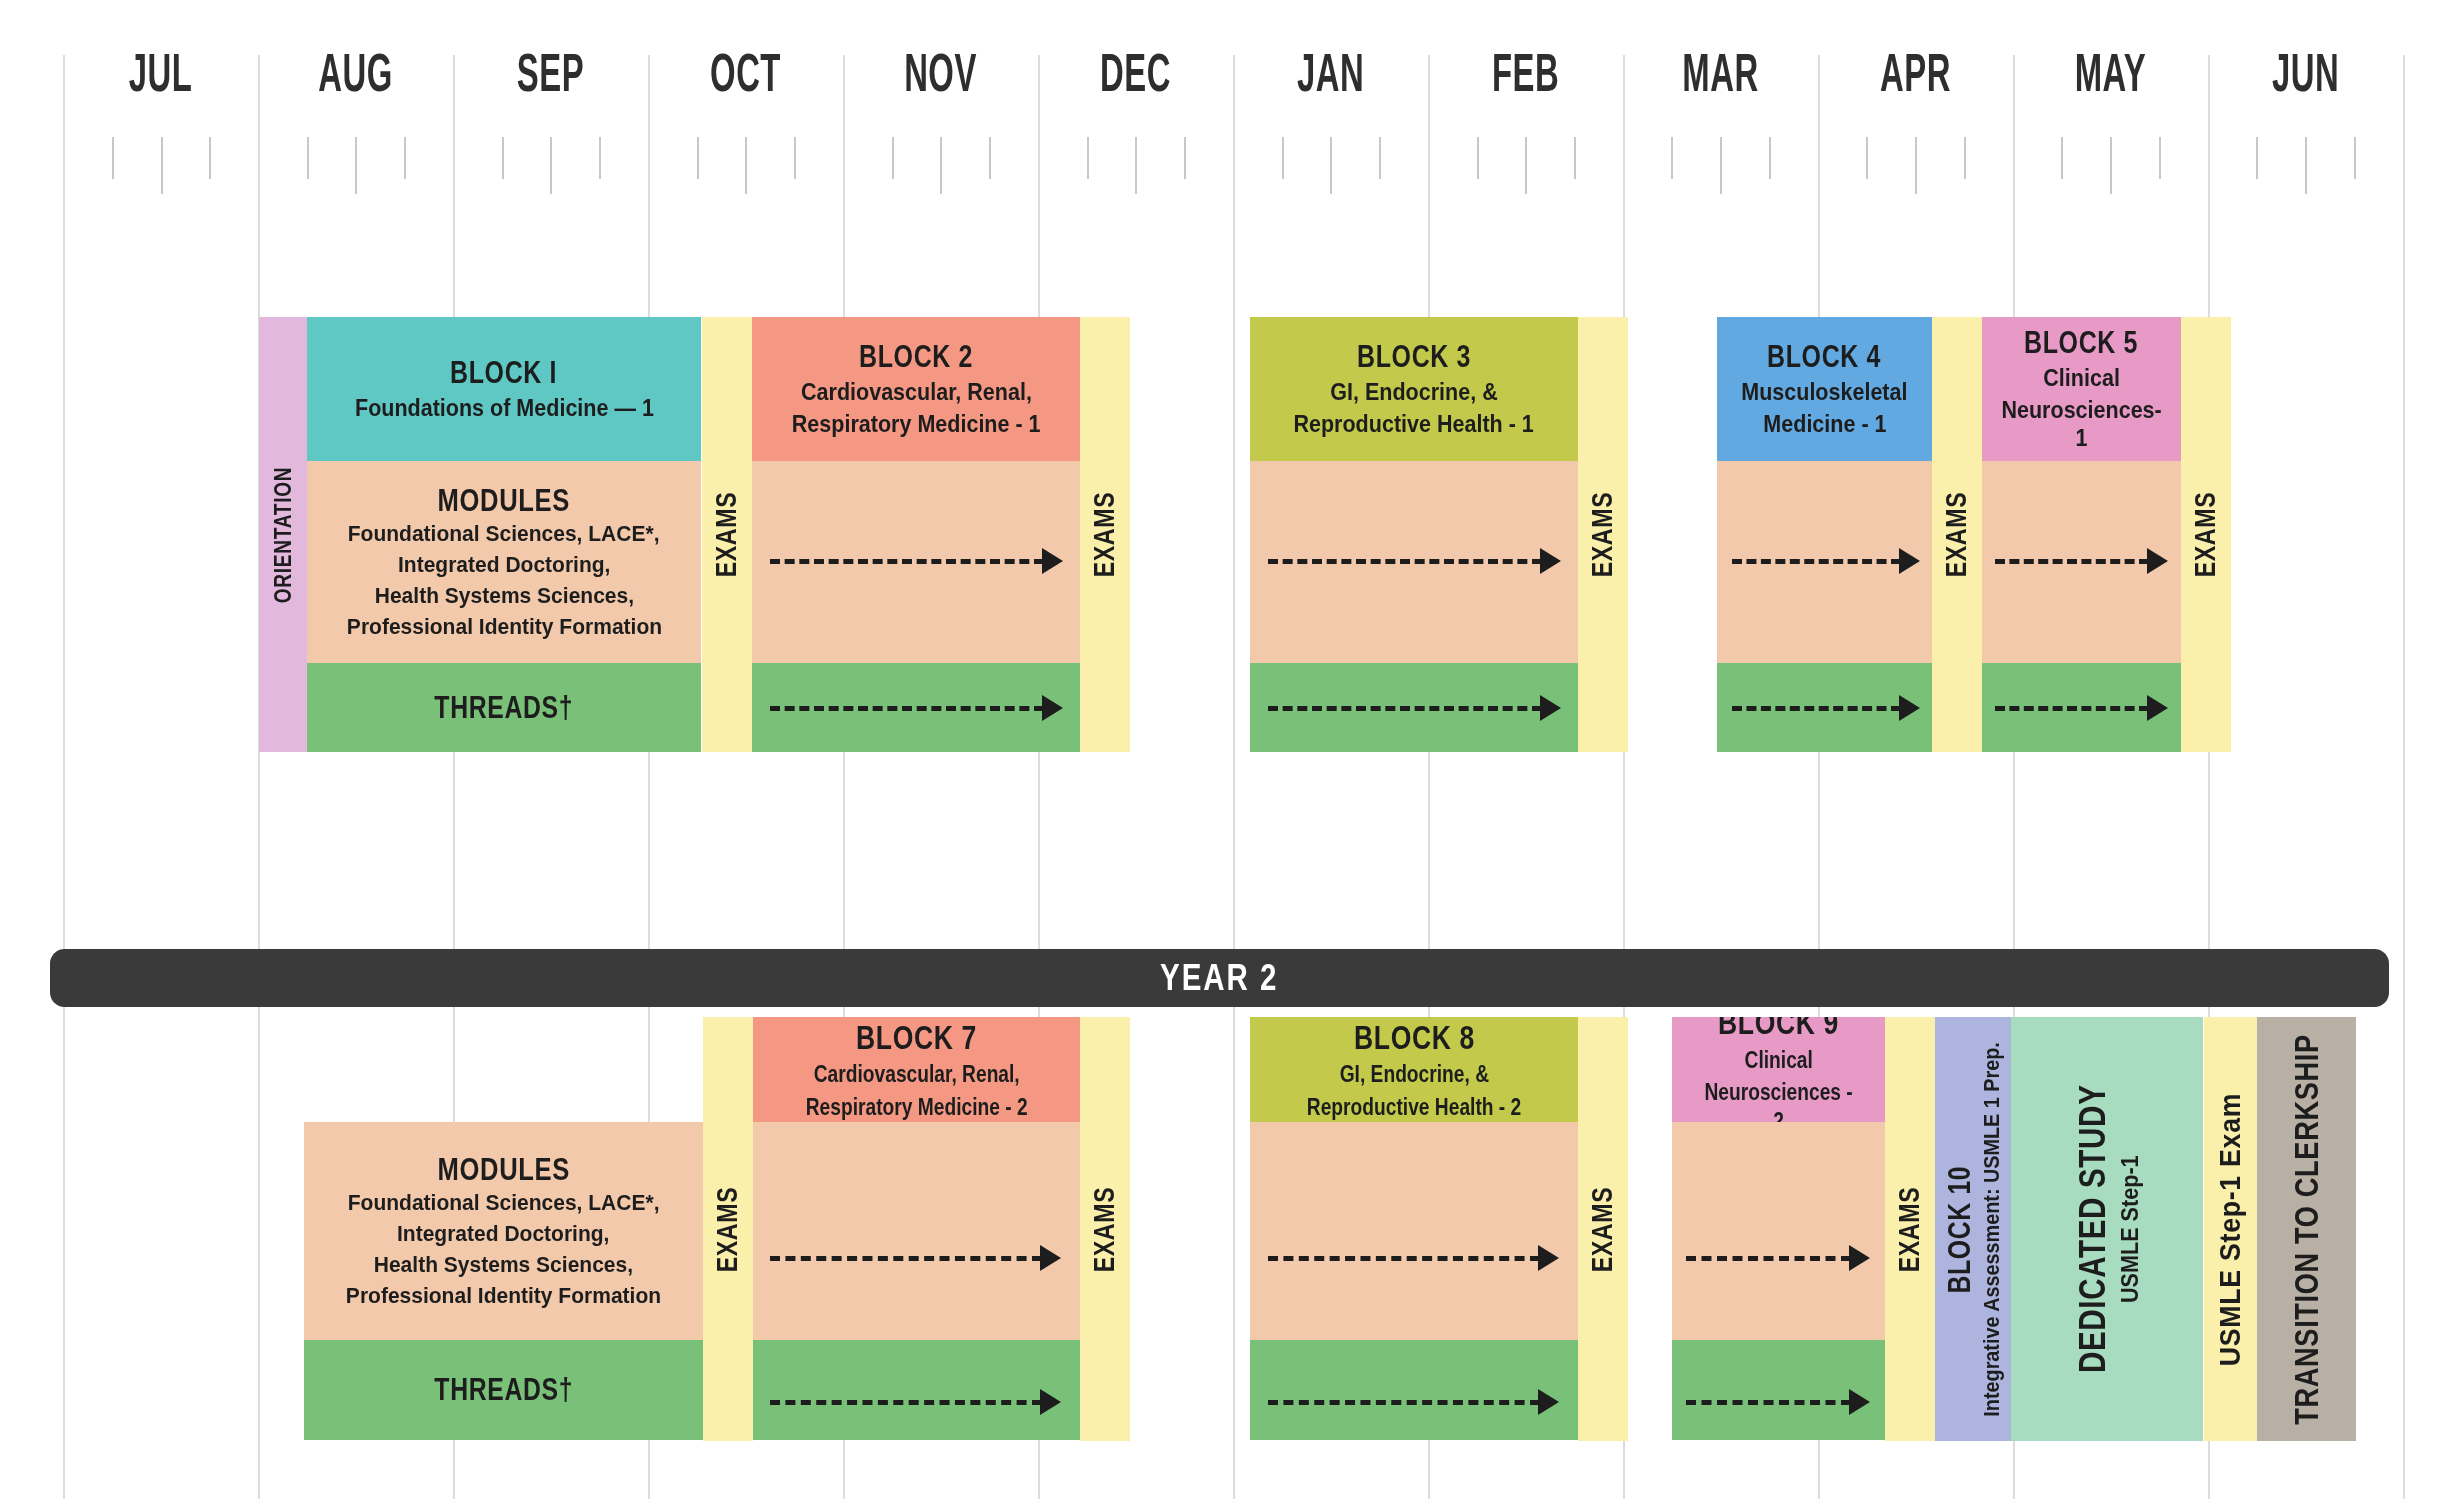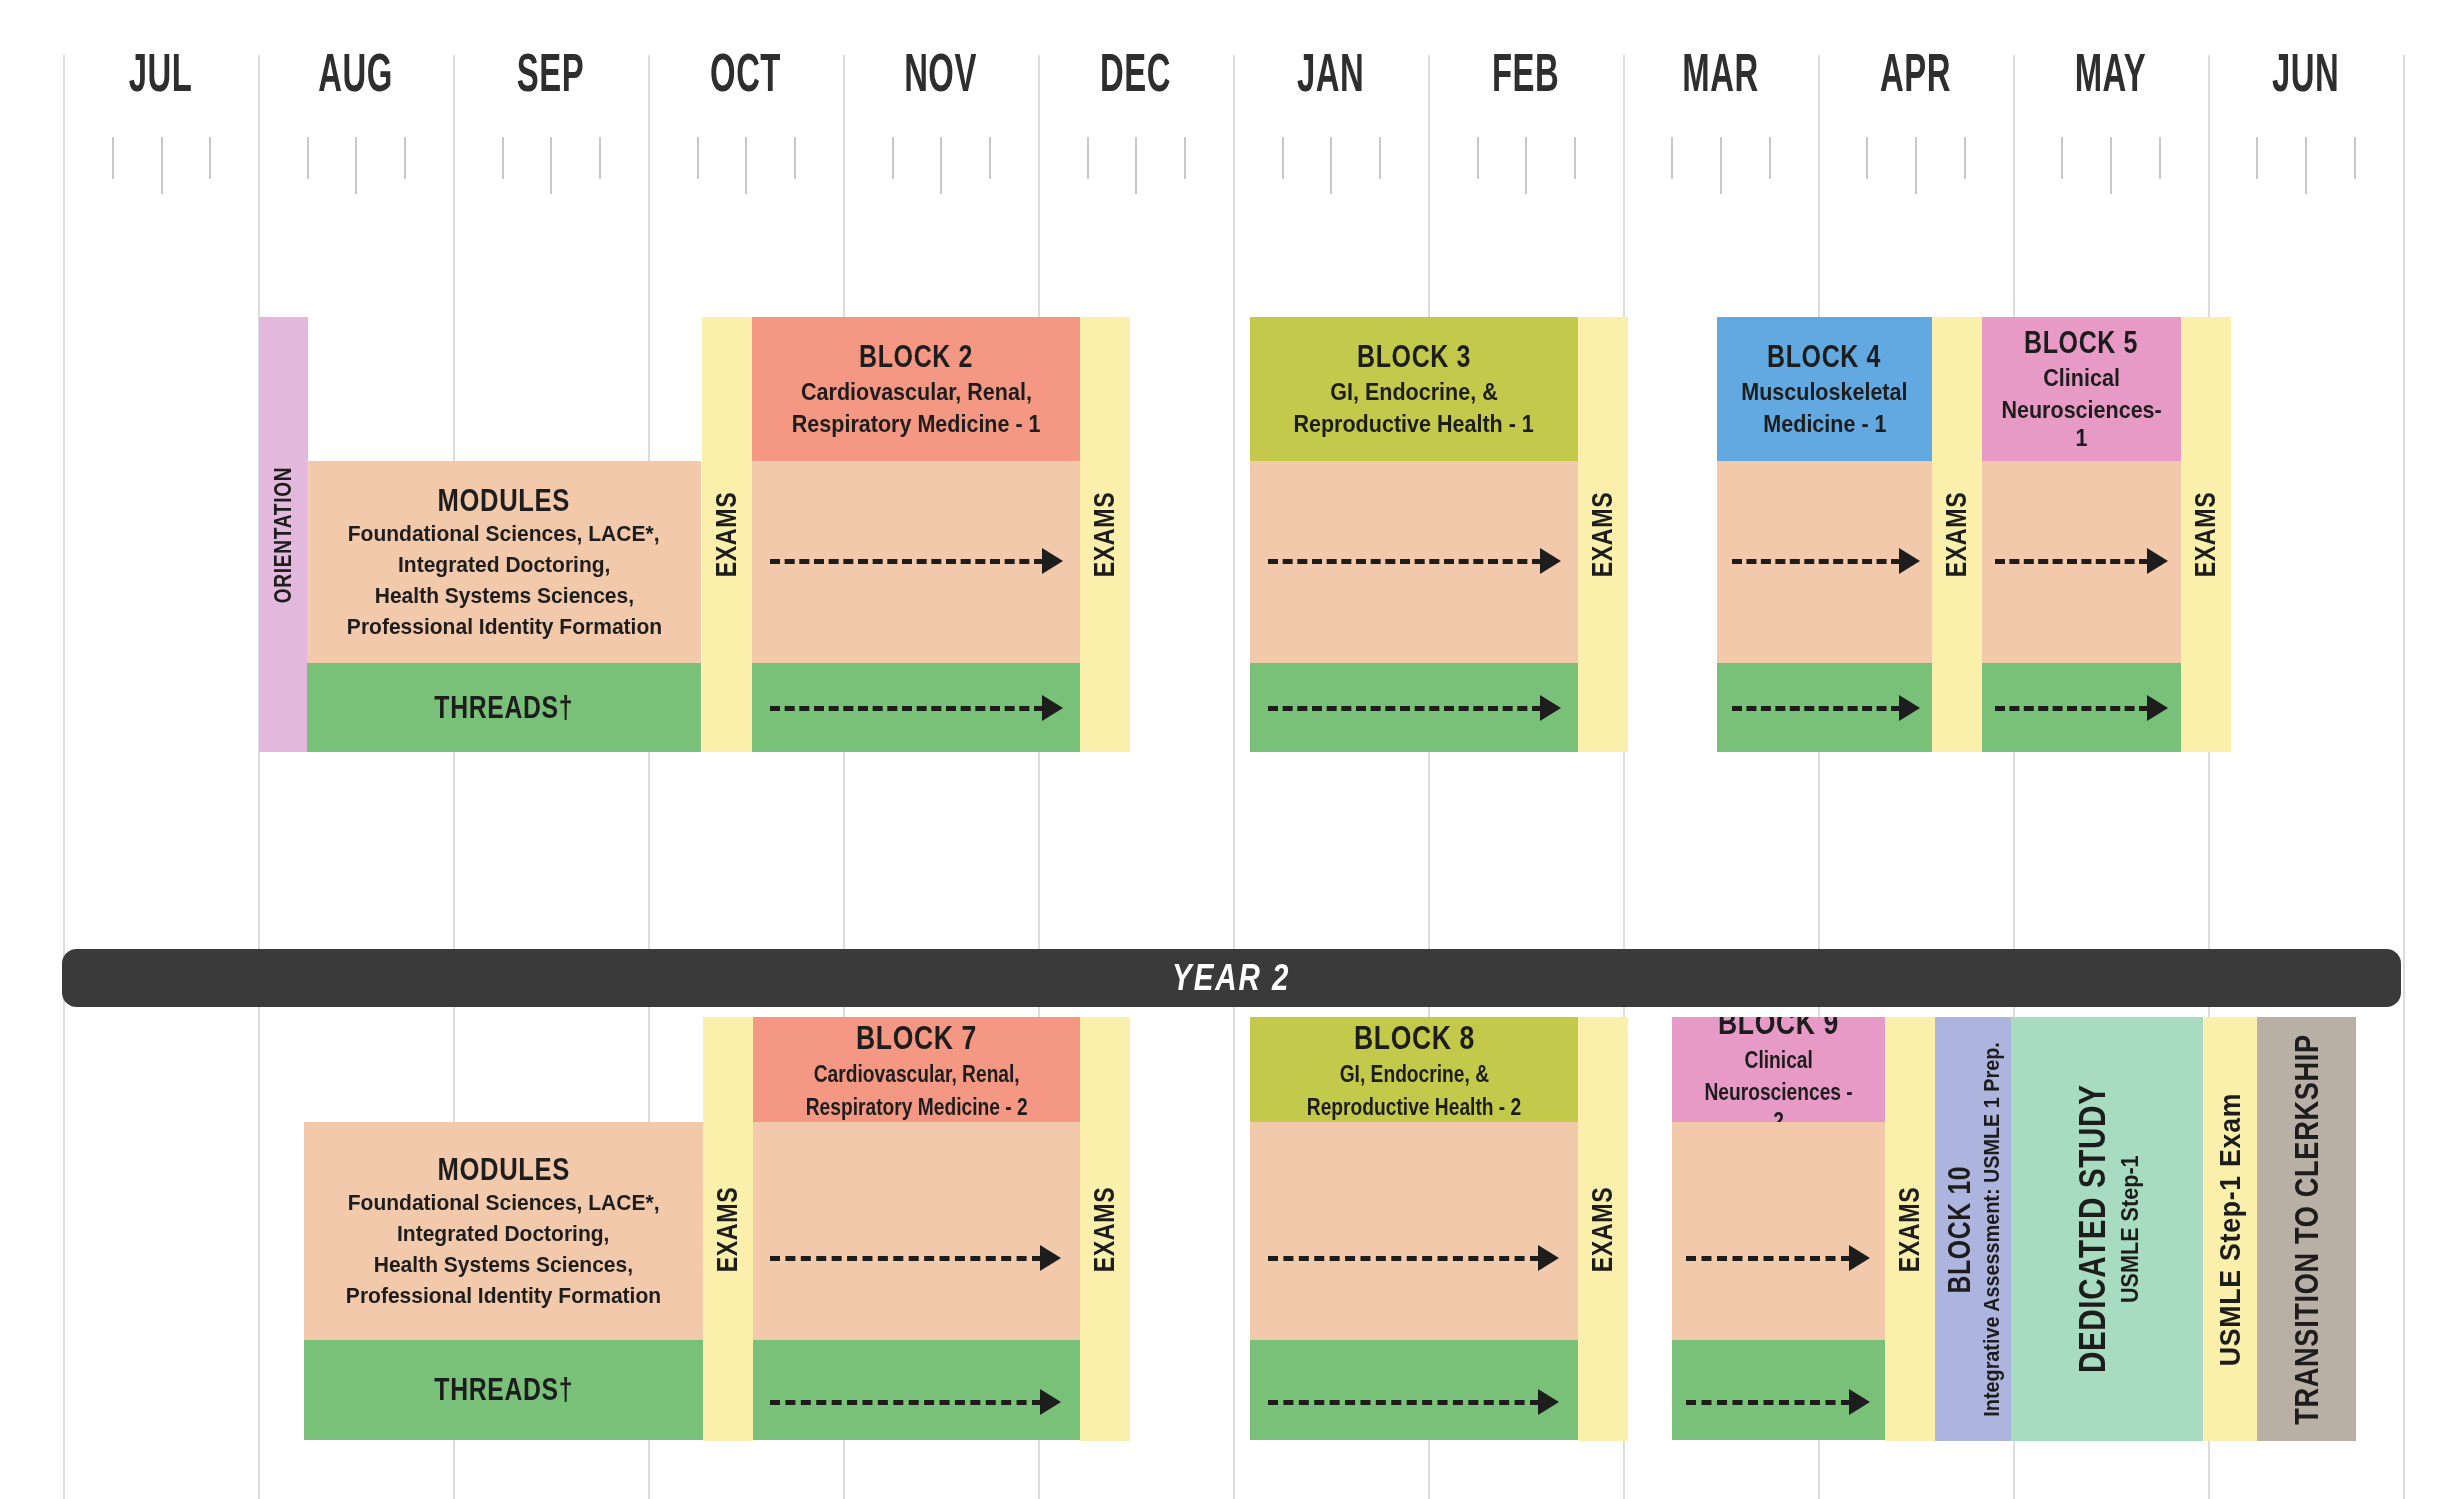--- a/index.html
+++ b/index.html
@@ -214,20 +214,24 @@
       <div class="week-tick" style="left: 2354px; top: 137px; height: 42px;"></div>
     </div>
 
 
   <div class="box vstrip orient" style="left:259px; top:317px; width:49px; height:435px; background:#e2b9dd;">
     <div class="vin">
         <div class="vt">ORIENTATION</div>
       </div>
   </div>
 
+  <div class="box block-head" style="left:307px; top:317px; width:394px; height:144px; background:#5fc8c5;">
+    <div class="bt">BLOCK I</div>
+    <div class="bs">Foundations of Medicine — 1</div>
+  </div>
 
   <div class="box modules" style="left:307px; top:461px; width:394px; height:202px; background:#f2c9ab;">
     <div class="mt">MODULES</div>
     <div class="ml">Foundational Sciences, LACE*,</div>
     <div class="ml">Integrated Doctoring,</div>
     <div class="ml">Health Systems Sciences,</div>
     <div class="ml">Professional Identity Formation</div>
   </div>
 
   <div class="box threads" style="left:307px; top:663px; width:394px; height:89px; background:#79c078;">
@@ -321,21 +325,21 @@
       <div class="line"></div>
       <div class="head"></div>
     </div>
 
   <div class="box vstrip exams" style="left:2181px; top:317px; width:50px; height:435px; background:#faf0ab;">
     <div class="vin">
         <div class="vt">EXAMS</div>
       </div>
   </div>
 
-  <div class="year-bar" style="left:62px; top:949px; width:2339px; height:58px;font-style:italic;">
+  <div class="year-bar" style="left:50px; top:949px; width:2339px; height:58px;">
     <span>YEAR 2</span>
   </div>
 
   <div class="box modules y2" style="left:304px; top:1122px; width:399px; height:218px; background:#f2c9ab;">
     <div class="mt">MODULES</div>
     <div class="ml">Foundational Sciences, LACE*,</div>
     <div class="ml">Integrated Doctoring,</div>
     <div class="ml">Health Systems Sciences,</div>
     <div class="ml">Professional Identity Formation</div>
   </div>

